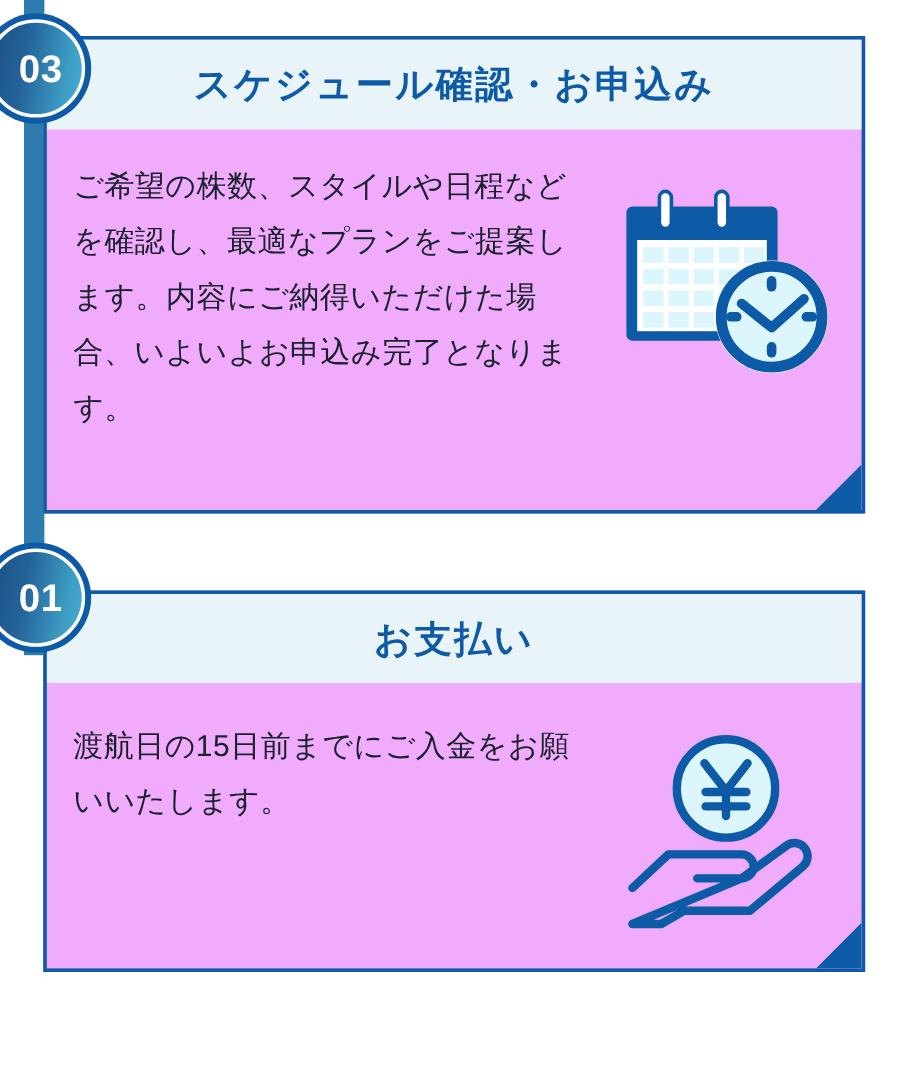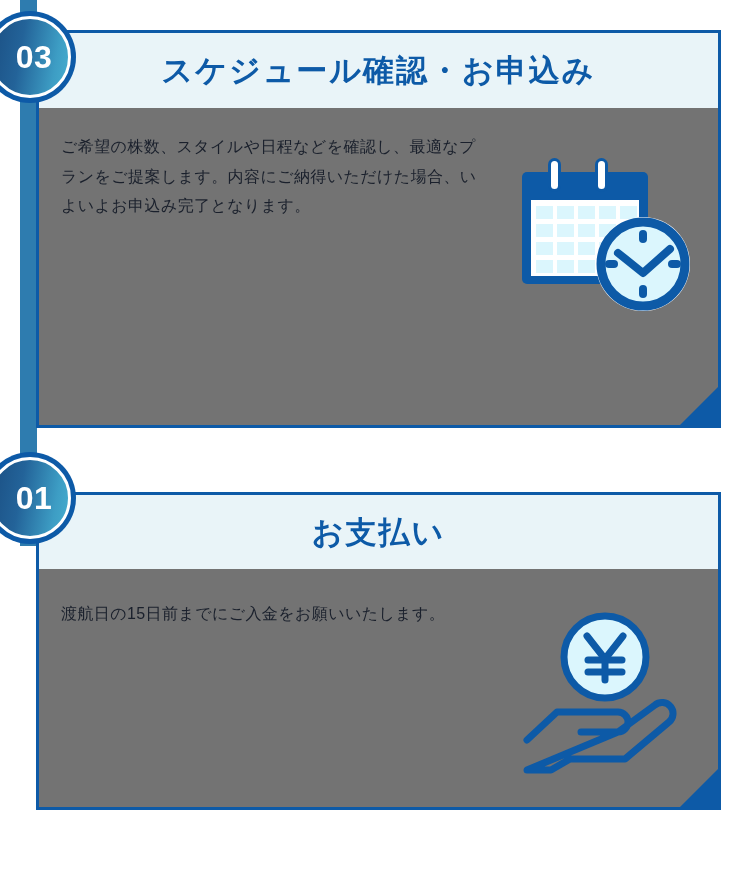--- a/index.html
+++ b/index.html
@@ -32,21 +32,21 @@
   .rail-a { top: 0px;   height: 470px; }
   .rail-b { top: 470px; height: 76px; }
 
   
   .card {
     position: absolute;
     left: 36px;
     width: 685px;
     box-sizing: border-box;
     border: 3px solid #0D5AA7;
-    background: #737373;
+    background: #f0abfc;
     z-index: 2;
     overflow: hidden;
   }
   .card-03 { top: 30px;  height: 398px; }
   .card-04 { top: 492px; height: 318px; }
 
   .card-header {
     background: #E9F4F8;
     height: 75px;
     display: flex;
@@ -73,21 +73,21 @@
   .card-03 .card-body { padding: 24px 0 0 22px; }
   .card-04 .card-body { padding: 30px 0 0 22px; }
 
   .text-col {
     flex: 0 0 auto;
     width: 430px;
   }
 
   .body-text {
     color: #1A202C;
-    font-size: 16px;
+    font-size: 25px;
     line-height: 1.85;
     letter-spacing: 0.4px;
     margin: 0;
   }
 
   .note-text {
     color: #1A202C;
     font-size: 14.5px;
     line-height: 1.7;
     letter-spacing: 0.2px;

